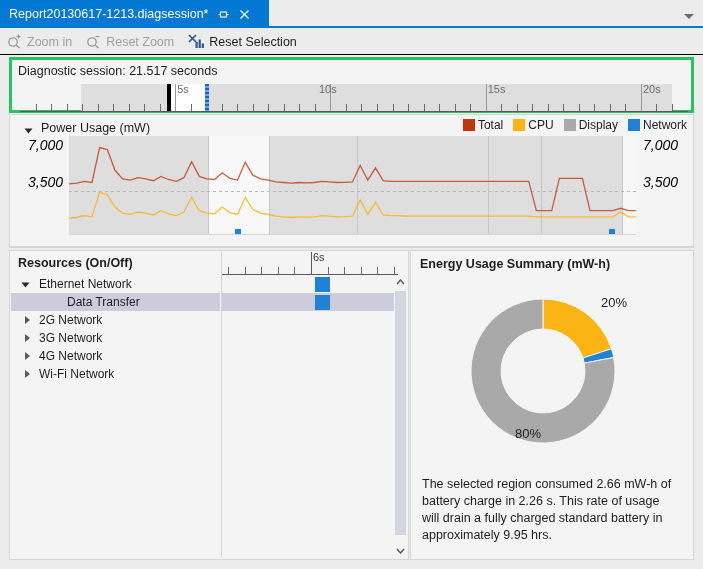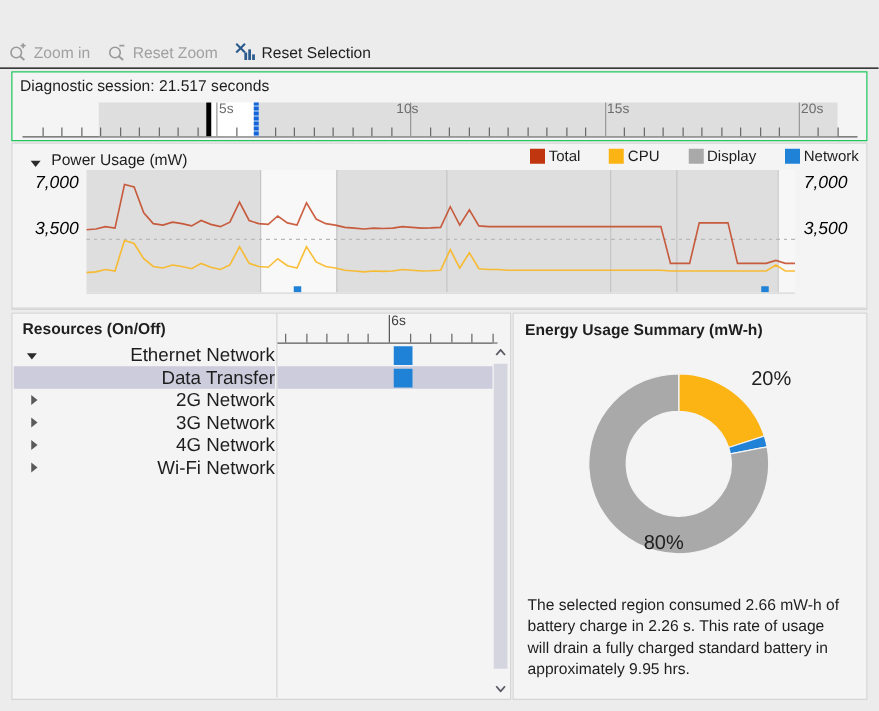--- a/index.html
+++ b/index.html
@@ -48,21 +48,21 @@
   .tbtn{
     display:flex;align-items:center;height:22px;padding:0 7px;
     font-size:12.5px;white-space:nowrap;
   }
   .tbtn.disabled{color:#a0a0a0;}
   .tbtn .ic{margin-right:5px;display:flex;align-items:center;}
 
   
   .panel{
     position:absolute;left:9px;top:57px;width:685px;height:56px;
-    background:#f4f4f5;border:1px solid #22c55e;box-sizing:border-box;
+    background:#f4f4f5;border:3px solid #22c55e;box-sizing:border-box;
   }
   .session-label{
     position:absolute;left:6px;top:4px;font-size:12.5px;color:#1e1e1e;
   }
   .ruler{
     position:absolute;left:8px;top:24px;width:668px;height:28px;
   }
   .ruler-base{
     position:absolute;left:0;bottom:0;width:100%;height:1px;background:#5a5a5a;
   }
@@ -90,21 +90,21 @@
   .power-head{
     position:absolute;left:0;top:0;width:100%;height:20px;
     display:flex;align-items:flex-end;
   }
   .tri{
     margin-left:16px;width:0;height:0;
     border-left:5px solid #2b2b2b;border-top:4px solid transparent;border-bottom:4px solid transparent;
     transform:rotate(90deg);
   }
   .power-title{margin-left:10px;font-size:12.5px;}
-  .legend{position:absolute;right:6px;top:3px;display:flex;align-items:center;gap:23px;font-size:12px;}
+  .legend{position:absolute;right:6px;top:3px;display:flex;align-items:center;gap:10px;font-size:12px;}
   .lg{display:flex;align-items:center;gap:3px;}
   .sw{width:12px;height:12px;display:inline-block;}
 
   .plotwrap{
     position:absolute;left:0;top:21px;width:100%;height:110px;
   }
   .ylabel{position:absolute;font-size:14px;color:#000000;font-style:italic;}
   .plot{
     position:absolute;left:59px;top:0;width:567px;height:98px;
     background:#f7f7f8;overflow:hidden;
@@ -121,21 +121,21 @@
     position:absolute;left:59px;top:98px;width:567px;height:1px;background:#d6d6d8;
   }
 
   
   .resources{
     position:absolute;left:9px;top:250px;width:400px;height:310px;
     background:#f4f4f5;border:1px solid #d6d6d8;box-sizing:border-box;
   }
   .res-title{position:absolute;left:8px;top:5px;font-size:12.5px;font-weight:bold;}
   .res-list{position:absolute;left:1px;top:24px;width:209px;height:283px;}
-  .res-row{position:relative;height:18px;display:flex;align-items:center;font-size:15px;justify-content:space-between;}
+  .res-row{position:relative;height:18px;display:flex;align-items:center;font-size:12px;}
   .res-row.selected{background:#ccccdd;}
   .res-row .exp{
     width:10px;height:10px;margin-left:12px;margin-right:6px;position:relative;flex:none;
   }
   .exp-closed{
     position:absolute;left:2px;top:1px;width:0;height:0;
     border-left:5px solid transparent;border-top:4px solid transparent;border-bottom:4px solid transparent;
     border-left-color:#5a5a5a;
   }
   .exp-open{
@@ -163,35 +163,59 @@
   .vsc-btn{width:13px;height:14px;display:flex;align-items:center;justify-content:center;}
   .vsc-thumb{position:absolute;left:1px;top:16px;width:11px;height:244px;background:#d5d5e0;}
 
   
   .energy{
     position:absolute;left:410px;top:250px;width:284px;height:310px;
     background:#f4f4f5;border:1px solid #d6d6d8;box-sizing:border-box;
   }
   .en-title{position:absolute;left:9px;top:6px;font-size:12.5px;font-weight:bold;}
   .donut{position:absolute;left:52px;top:40px;width:160px;height:160px;}
-  .pct{position:absolute;font-size:16px;color:#1e1e1e;}
+  .pct{position:absolute;font-size:13px;color:#1e1e1e;}
   .en-text{
     position:absolute;left:11px;top:225px;width:258px;
     font-size:12.5px;line-height:17px;color:#1e1e1e;
   }
 
   .hsplit{
     position:absolute;left:9px;top:247px;width:685px;height:1px;background:#d6d6d8;
   }
 </style>
 </head>
 <body>
 
 <div id="app">
 
+  <div class="tabstrip">
+    <div class="tab" id="doc-tab" style="width: 269.2px;">
+      <span class="tab-title">Report20130617-1213.diagsession*</span>
+      <span class="tab-pin">
+        <svg width="13" height="13" viewBox="0 0 13 13">
+          <rect x="3.5" y="4" width="6" height="5" fill="none" stroke="#fff" stroke-width="1.1"></rect>
+          <line x1="1.5" y1="6.5" x2="3.5" y2="6.5" stroke="#fff" stroke-width="1.1"></line>
+          <line x1="9.5" y1="6.5" x2="11.5" y2="6.5" stroke="#fff" stroke-width="1.1"></line>
+        </svg>
+      </span>
+      <span class="tab-close">
+        <svg width="13" height="13" viewBox="0 0 13 13">
+          <line x1="2.5" y1="2.5" x2="10.5" y2="10.5" stroke="#fff" stroke-width="1.3"></line>
+          <line x1="10.5" y1="2.5" x2="2.5" y2="10.5" stroke="#fff" stroke-width="1.3"></line>
+        </svg>
+      </span>
+    </div>
+    <div class="tab-underline"></div>
+    <span class="tabstrip-chevron">
+      <svg width="12" height="8" viewBox="0 0 12 8">
+          <polygon points="1,2 11,2 6,7" fill="#6b6b75"></polygon>
+        </svg>
+    </span>
+  </div>
 
   <div class="toolbar">
     <div class="tbtn disabled">
       <span class="ic">
         <svg width="15" height="15" viewBox="0 0 15 15">
           <circle cx="6" cy="8" r="4.2" fill="none" stroke="#9a9a9a" stroke-width="1.3"></circle>
           <line x1="9" y1="11" x2="12.5" y2="14" stroke="#9a9a9a" stroke-width="1.5"></line>
           <line x1="9.5" y1="2.5" x2="13.5" y2="2.5" stroke="#9a9a9a" stroke-width="1.3"></line>
           <line x1="11.5" y1="0.5" x2="11.5" y2="4.5" stroke="#9a9a9a" stroke-width="1.3"></line>
         </svg>

